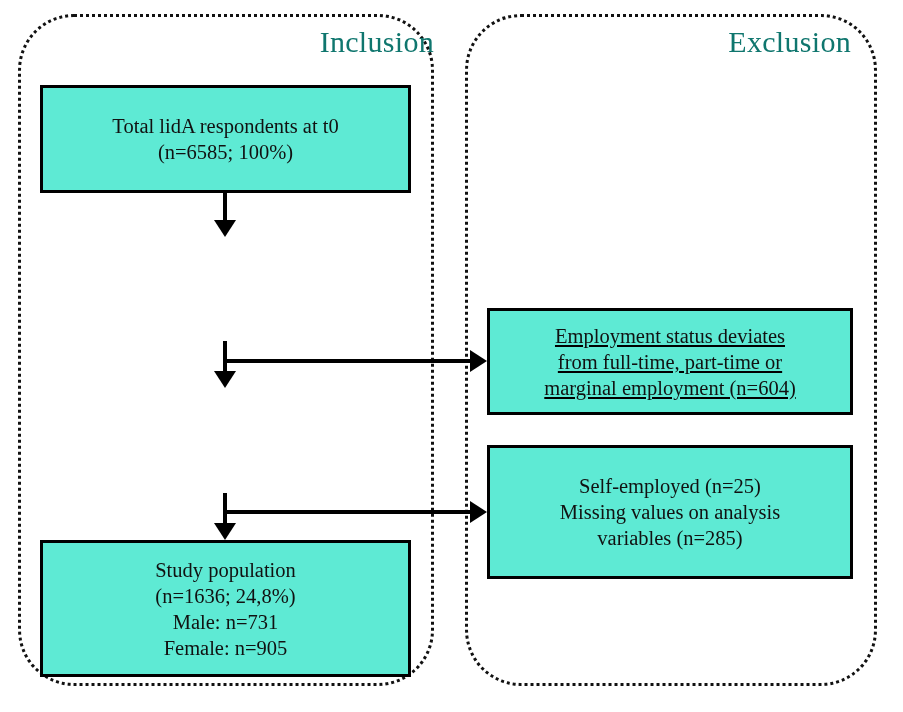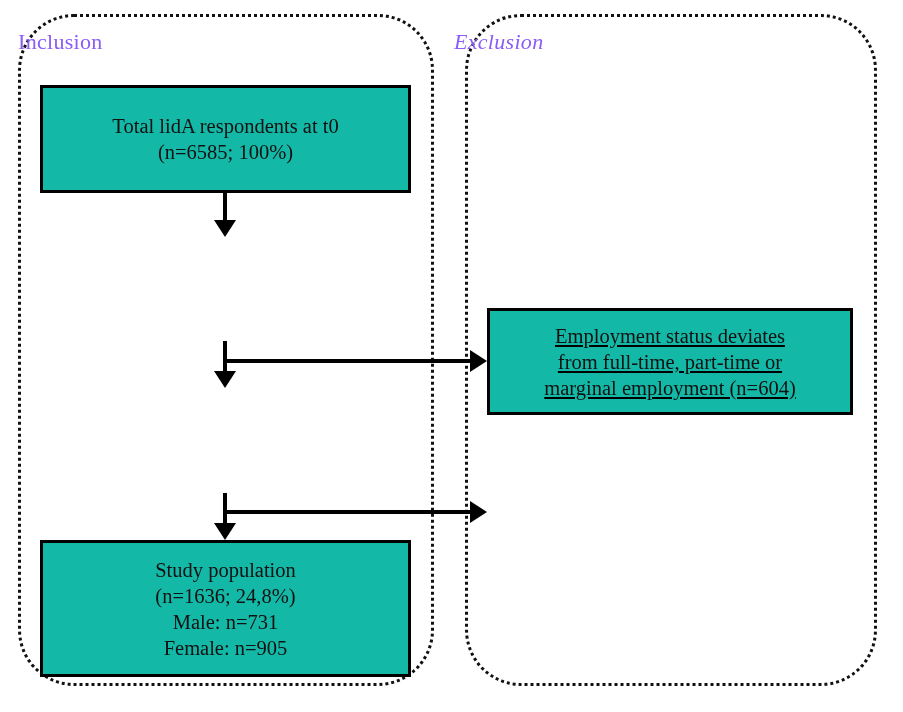--- a/index.html
+++ b/index.html
@@ -20,32 +20,32 @@
   }
   .panel {
     position: absolute;
     border: 3px dotted #111111;
     border-radius: 56px;
     box-sizing: border-box;
     background: transparent;
   }
   .panel-title {
     position: absolute;
-    text-align: left;
-    font-size: 22px;
+    text-align: right;
+    font-size: 30px;
     line-height: 30px;
     letter-spacing: 0.3px;
-    color: #8b5cf6;
+    color: #0f766e;
     white-space: nowrap;
   }
   .node {
     position: absolute;
     box-sizing: border-box;
     border: 3px solid #000000;
-    background: #14b8a6;
+    background: #5eead4;
     display: flex;
     align-items: center;
     justify-content: center;
     text-align: center;
     padding: 2px 6px;
   }
   .node-text {
     font-size: 20.5px;
     line-height: 26px;
     color: #111111;
@@ -76,21 +76,21 @@
 </style>
 </head>
 <body>
 
 <div id="canvas">
 
   <div class="panel" style="left:18px; top:14px; width:416px; height:672px;"></div>
   <div class="panel-title" style="left:18px; top:27px; width:416px;">Inclusion</div>
 
   <div class="panel" style="left:465px; top:14px; width:412px; height:672px;"></div>
-  <div class="panel-title" style="left:454px; top:27px; width:412px;font-style:italic;">Exclusion</div>
+  <div class="panel-title" style="left:439px; top:27px; width:412px;">Exclusion</div>
 
   <div class="node" style="left:40px; top:85px; width:371px; height:108px;">
     <div class="node-text">Total lidA respondents at t0
 (n=6585; 100%)</div>
   </div>
 
 
 
   <div class="node" style="left:40px; top:540px; width:371px; height:137px;">
     <div class="node-text">Study population
@@ -98,20 +98,25 @@
 Male: n=731
 Female: n=905</div>
   </div>
 
   <div class="node" style="left:487px; top:308px; width:366px; height:107px;text-decoration:underline;">
     <div class="node-text">Employment status deviates
 from full-time, part-time or
 marginal employment (n=604)</div>
   </div>
 
+  <div class="node" style="left:487px; top:445px; width:366px; height:134px;">
+    <div class="node-text">Self-employed (n=25)
+Missing values on analysis
+variables (n=285)</div>
+  </div>
 
   <div class="conn v-line" style="left:223px; top:193px; height:30px;"></div>
   <div class="arrow-down" style="left:214px; top:220px;"></div>
 
   <div class="conn v-line" style="left:223px; top:341px; height:33px;"></div>
   <div class="arrow-down" style="left:214px; top:371px;"></div>
 
   <div class="conn v-line" style="left:223px; top:359px; height:4px;"></div>
   <div class="conn h-line" style="left:223px; top:359px; width:248px;"></div>
   <div class="arrow-right" style="left:470px; top:350px;"></div>

